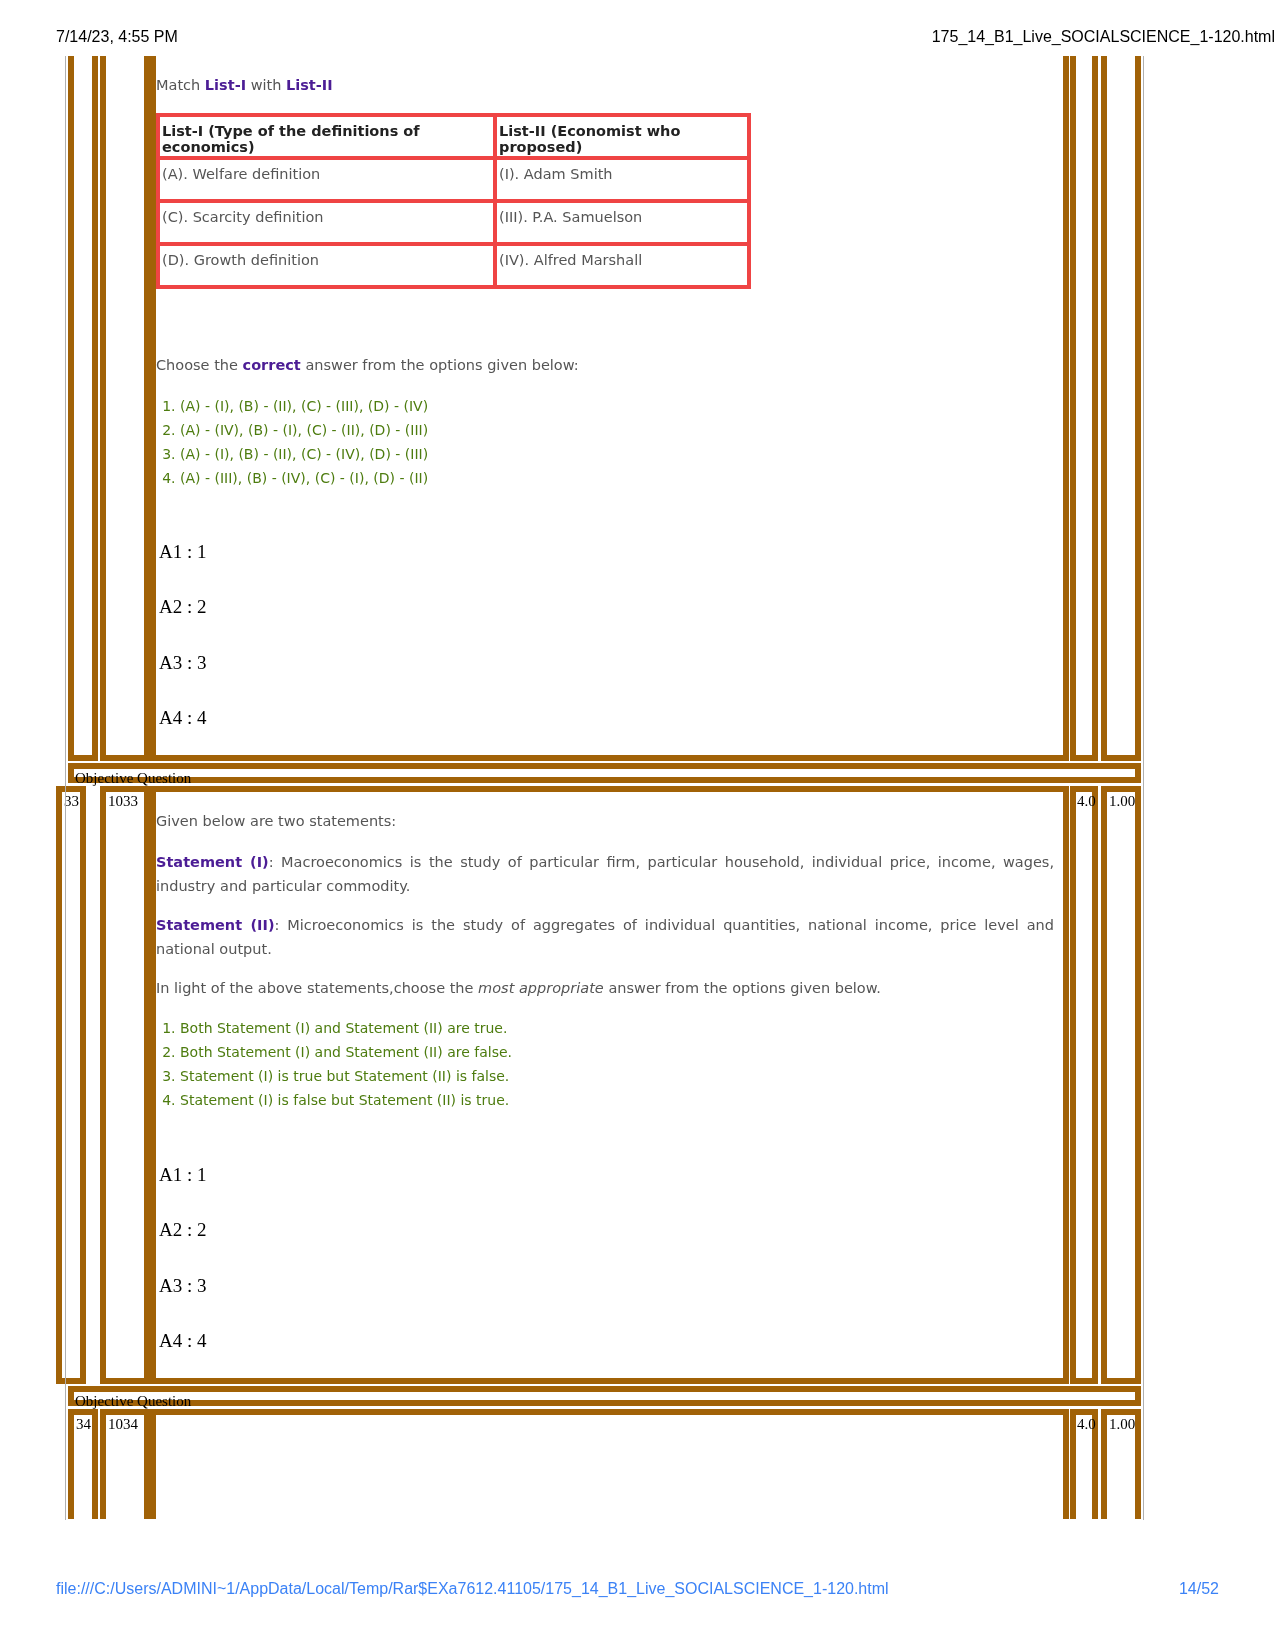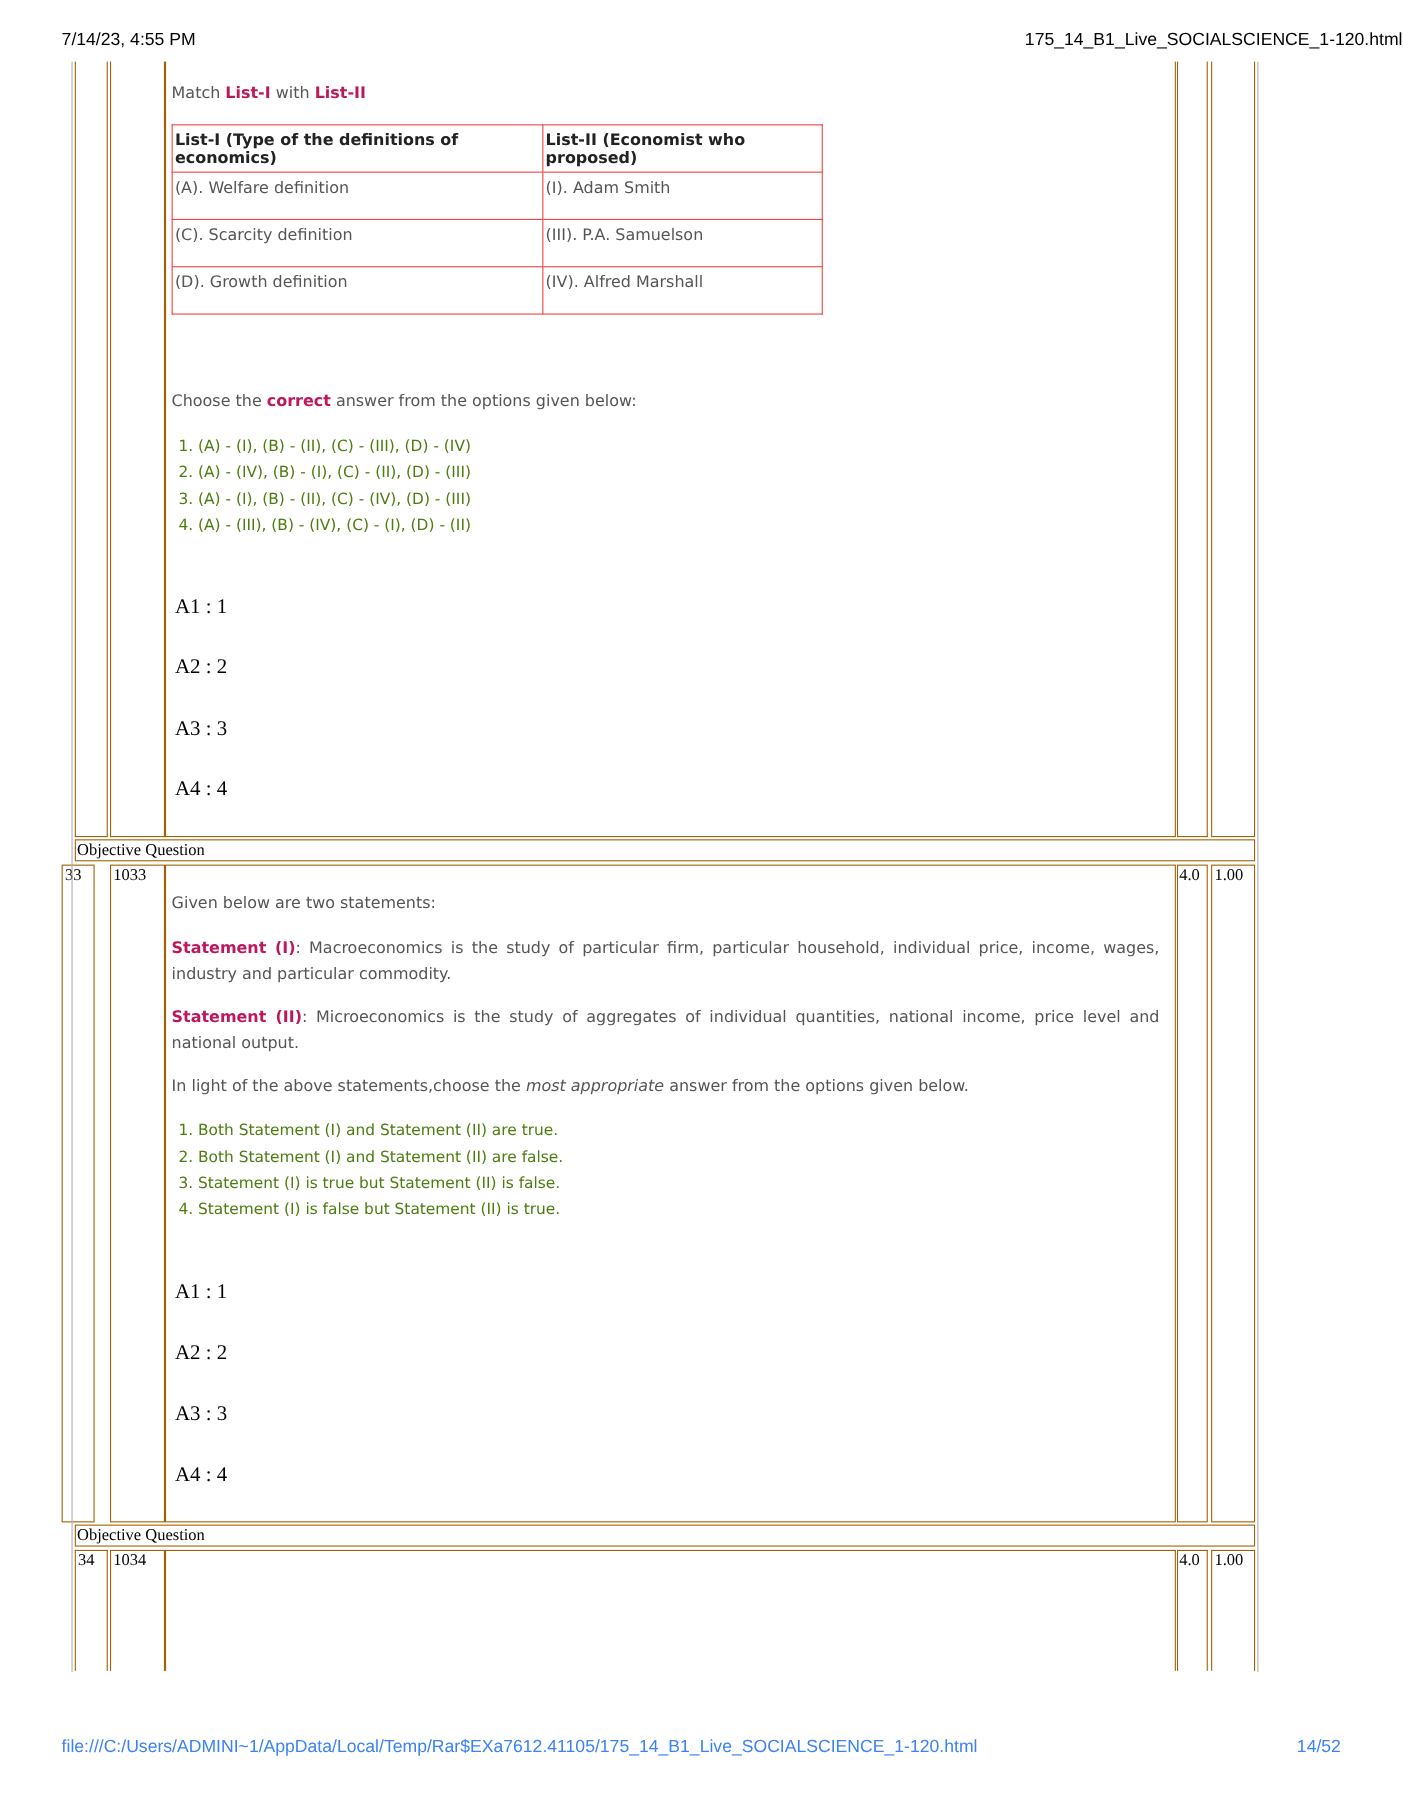--- a/index.html
+++ b/index.html
@@ -4,28 +4,28 @@
 <style>
   html, body { margin: 0; padding: 0; background: #ffffff; }
   body { width: 1275px; height: 1651px; position: relative; overflow: hidden; }
   .hdr { position: absolute; top: 28px; font-family: "Liberation Sans", sans-serif; font-size: 16px; color: #000; }
   .hdr-left { left: 56px; }
   .hdr-center { left: 0; width: 1275px; text-align: right; }
   .ftr { position: absolute; top: 1580px; font-family: "Liberation Sans", sans-serif; font-size: 16px; color: #3b82f6; }
   .ftr-left { left: 56px; }
   .ftr-right { right: 56px; }
 
-  .cell { position: absolute; border: 1px solid #a16207; box-sizing: border-box; background: #fff; }
+  .cell { position: absolute; border: 6px solid #a16207; box-sizing: border-box; background: #fff; }
   .serif { font-family: "Liberation Serif", serif; font-size: 15px; color: #000; }
 
   .qtext { position: absolute; left: 156px; font-family: "DejaVu Sans", sans-serif; font-size: 14.5px; color: #555; }
-  .qtext b { color: #be185d; }
+  .qtext b { color: #4c1d95; }
 
   table.match { position: absolute; left: 156px; top: 113px; border-collapse: collapse; font-family: "DejaVu Sans", sans-serif; font-size: 14.5px; color: #555; }
-  table.match td, table.match th { border: 1px solid #ef4444; height: 43px; padding: 0 2px; vertical-align: top; padding-top: 6px; text-align: left; box-sizing: border-box; }
+  table.match td, table.match th { border: 4px solid #ef4444; height: 43px; padding: 0 2px; vertical-align: top; padding-top: 6px; text-align: left; box-sizing: border-box; }
   table.match th { color: #222; font-weight: bold; }
   table.match .c1 { width: 337px; }
   table.match .c2 { width: 254px; margin-top: 20px; }
 
   ol.opts { position: absolute; left: 156px; margin: 0; padding-left: 24px; font-family: "DejaVu Sans", sans-serif; font-size: 14px; color: #4d7c0f; line-height: 24px; }
   .ans { position: absolute; left: 159px; font-family: "Liberation Serif", serif; font-size: 19px; color: #000; }
   .stmt { width: 898px; line-height: 24px; text-align: justify; }
 </style>
 </head>
 <body>

